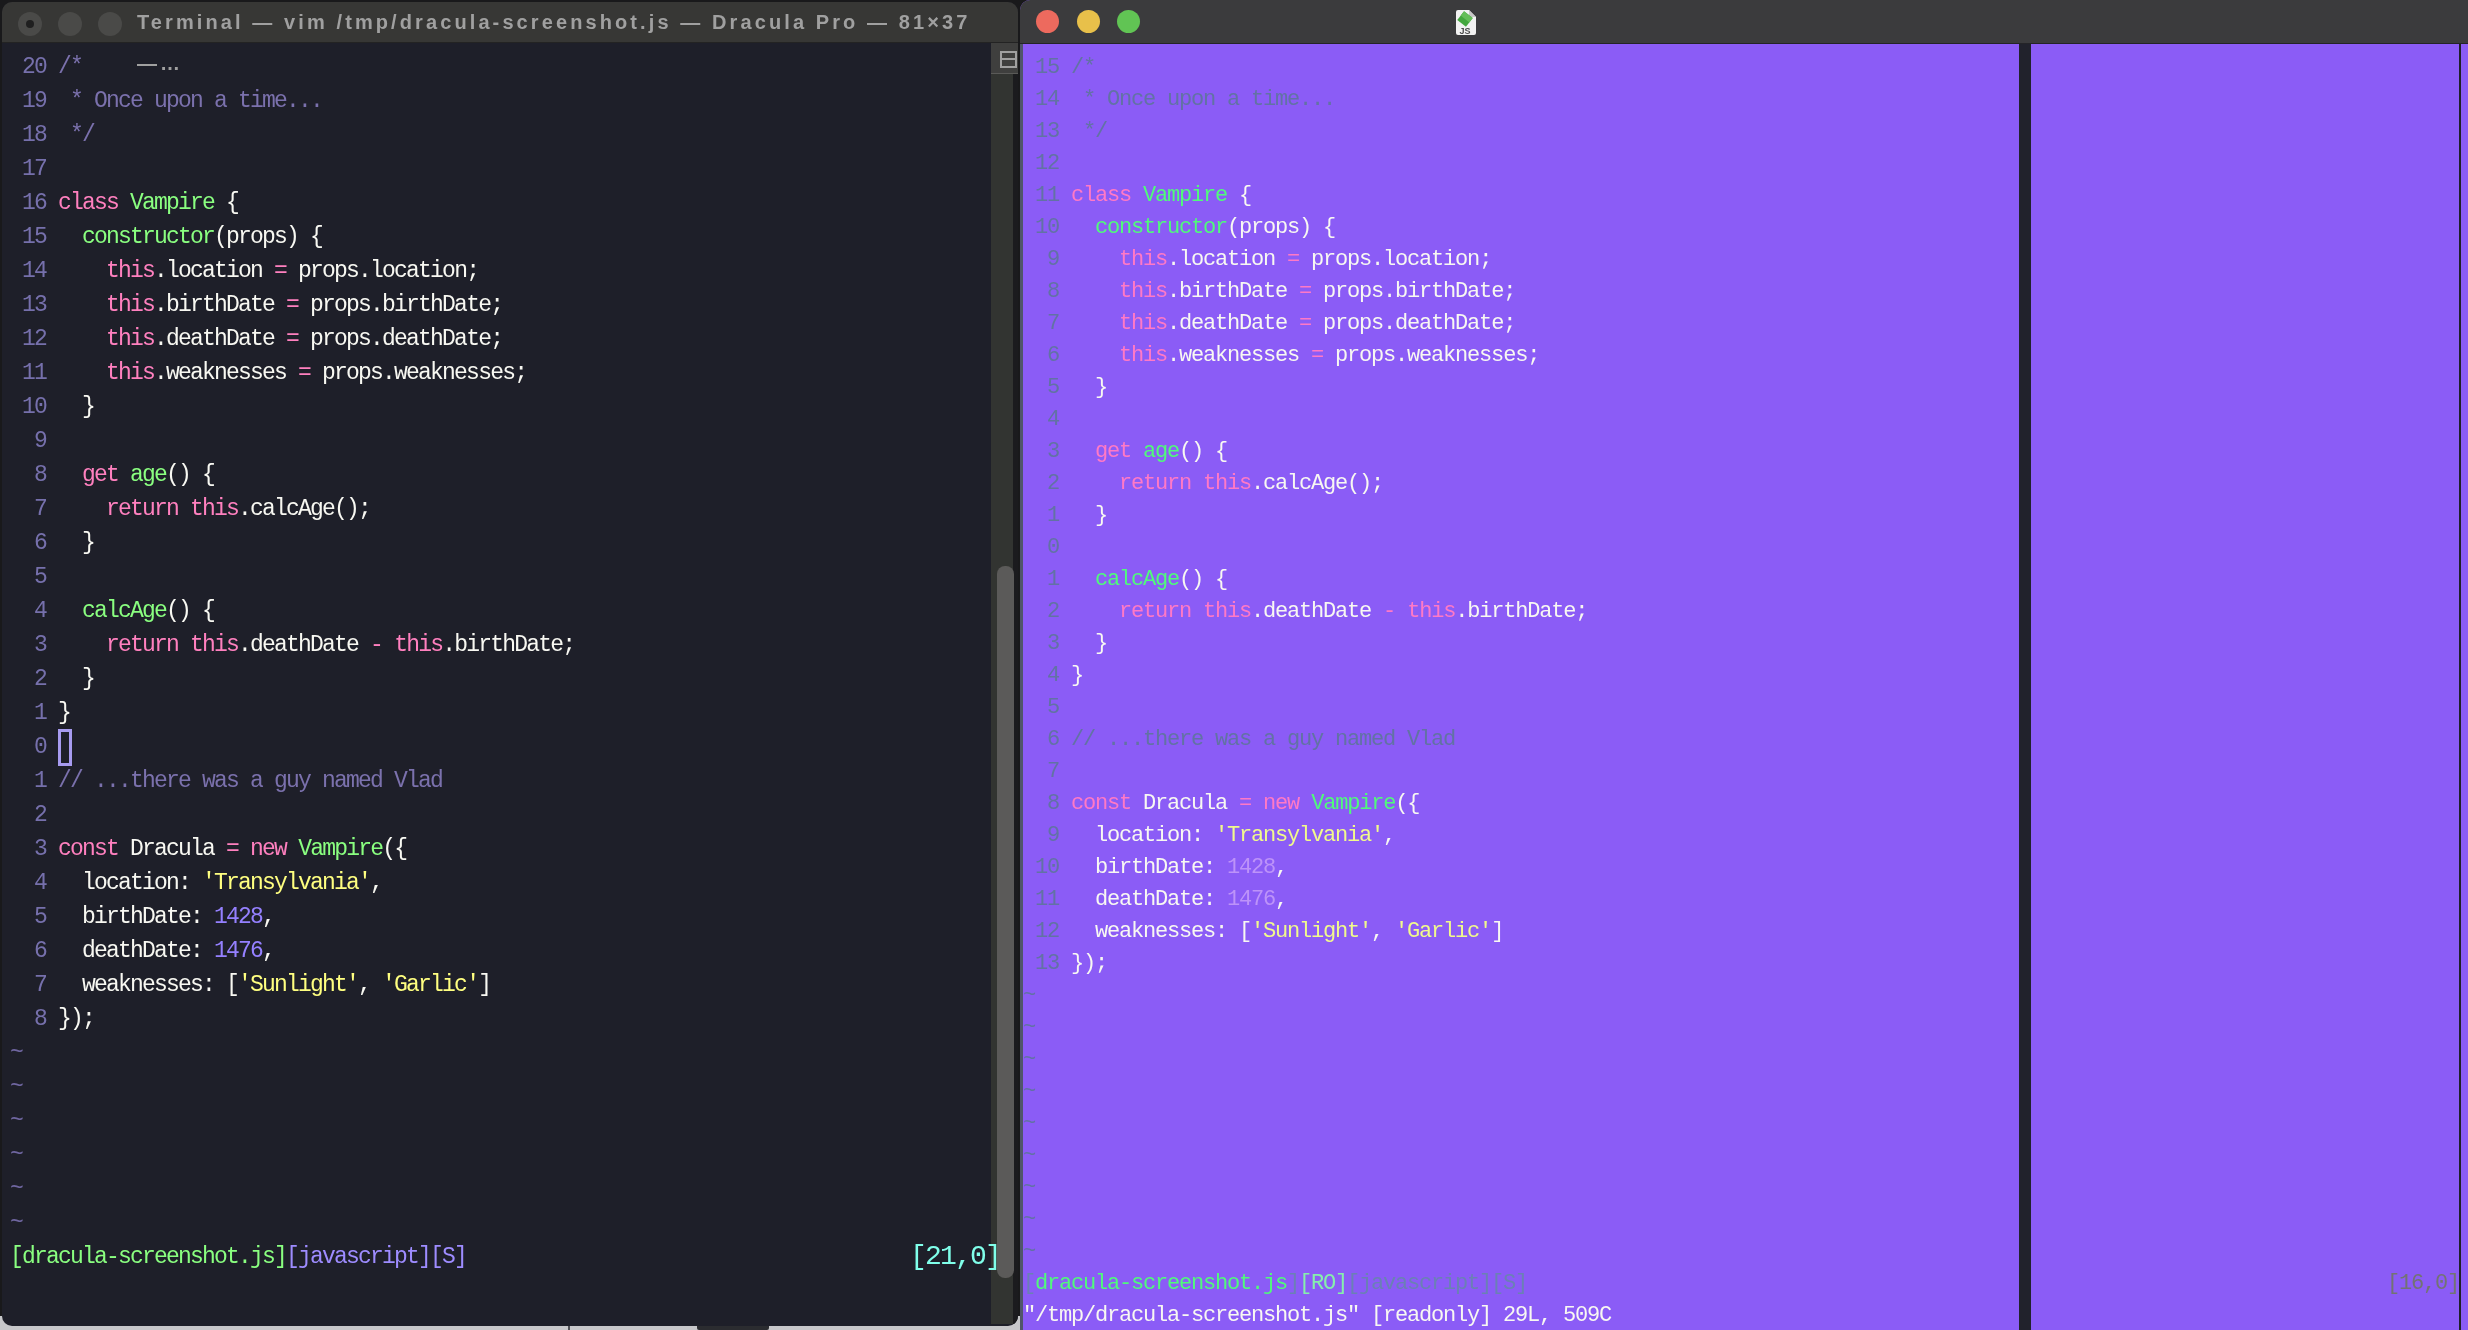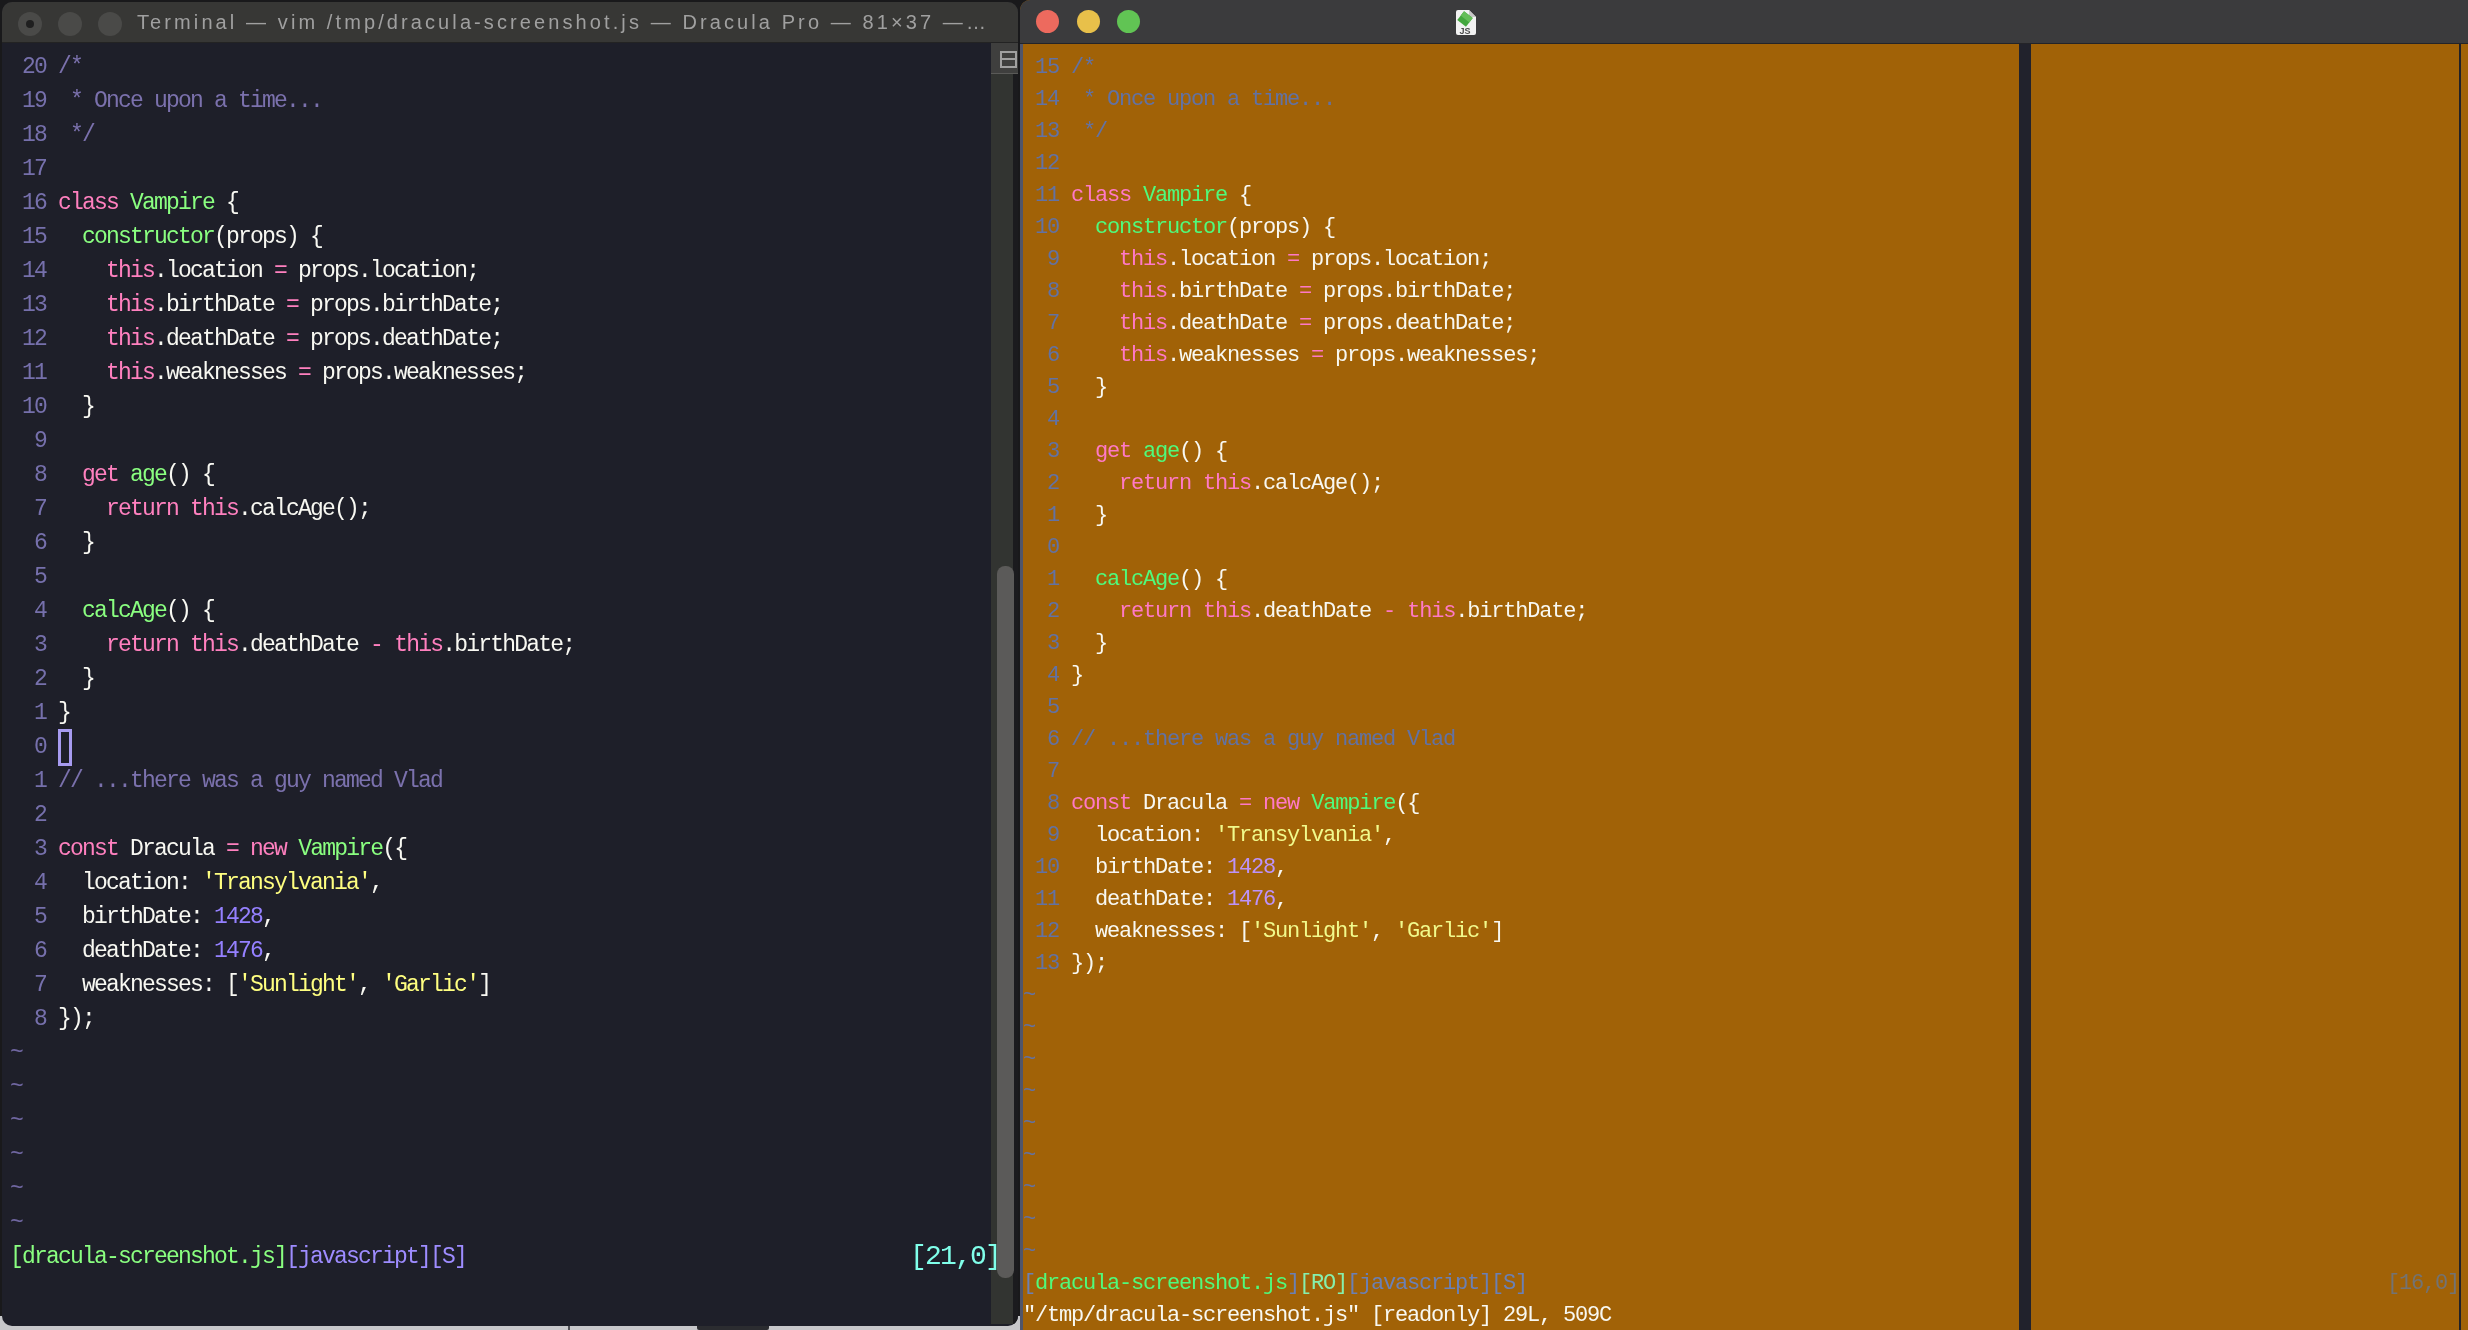--- a/index.html
+++ b/index.html
@@ -33,31 +33,31 @@
 <div style="position:absolute;left:0;top:1316px;width:1022px;height:14px;background:#C7C7CA"></div>
 <div style="position:absolute;left:568px;top:1320px;width:2px;height:10px;background:#505156"></div>
 <div style="position:absolute;left:697px;top:1321px;width:72px;height:9px;background:#2B2C30;border-radius:2px"></div>
 
 <div style="position:absolute;left:2px;top:2px;width:1016px;height:1324px;border-radius:10px;background:#1E1F29;overflow:hidden">
   <div style="position:absolute;left:0;top:0;width:100%;height:41px;background:#373735;border-bottom:1px solid #232323"></div>
   <div style="position:absolute;left:16px;top:10px;width:24px;height:24px;border-radius:50%;background:#4A4A48"></div>
   <div style="position:absolute;left:24px;top:18px;width:8px;height:8px;border-radius:50%;background:#1F1F1F"></div>
   <div style="position:absolute;left:56px;top:10px;width:24px;height:24px;border-radius:50%;background:#4A4A48"></div>
   <div style="position:absolute;left:96px;top:10px;width:24px;height:24px;border-radius:50%;background:#4A4A48"></div>
-  <div style="position:absolute;left:135px;top:0;height:41px;line-height:41px;font-family:'Liberation Sans',sans-serif;font-size:20px;font-weight:400;letter-spacing:3.1px;color:#A0A0A0">Terminal — vim /tmp/dracula-screenshot.js — Dracula Pro — 81×37 —…</div>
+  <div style="position:absolute;left:135px;top:0;height:41px;line-height:41px;font-family:'Liberation Sans',sans-serif;font-size:20px;font-weight:700;letter-spacing:3.1px;color:#A0A0A0">Terminal — vim /tmp/dracula-screenshot.js — Dracula Pro — 81×37 —…</div>
 
   <div style="position:absolute;left:989px;top:41px;width:24px;height:1281px;background:#323431"></div>
   <div style="position:absolute;left:1011px;top:72px;width:5px;height:1250px;background:#1B1B1E"></div>
   <div style="position:absolute;left:989px;top:41px;width:27px;height:31px;background:#3F3F3E;border-bottom:1px solid #5A5A58"></div>
   <div style="position:absolute;left:998px;top:49px;width:17px;height:17px;border:2px solid #A0A0A0"></div>
   <div style="position:absolute;left:1000px;top:56px;width:13px;height:2px;background:#A0A0A0"></div>
   <div style="position:absolute;left:995px;top:564px;width:17px;height:712px;border-radius:8px;background:#5B5A59"></div>
 </div>
 
-<div style="position:absolute;left:1020px;top:0;width:1448px;height:1330px;border-radius:10px 0 0 0;background:#a16207;overflow:hidden">
+<div style="position:absolute;left:1020px;top:0;width:1448px;height:1330px;border-radius:10px 0 0 0;background:#8b5cf6;overflow:hidden">
   <div style="position:absolute;left:0;top:0;width:100%;height:44px;background:#3B3B3D;border-bottom:1px solid #242428"></div>
   <div style="position:absolute;left:16px;top:10px;width:23px;height:23px;border-radius:50%;background:#ED6A5E"></div>
   <div style="position:absolute;left:57px;top:10px;width:23px;height:23px;border-radius:50%;background:#E8C04A"></div>
   <div style="position:absolute;left:97px;top:10px;width:23px;height:23px;border-radius:50%;background:#61C454"></div>
 
   <svg style="position:absolute;left:435px;top:9px" width="22" height="27" viewBox="0 0 22 27">
     <path d="M1 3 Q1 1 3 1 L14 1 L21 8 L21 24 Q21 26 19 26 L3 26 Q1 26 1 24 Z" fill="#F2F2F2"></path>
     <path d="M14 1 L21 8 L14 8 Z" fill="#C6C6C6"></path>
     <g transform="rotate(38 10 10)">
         <rect x="4.5" y="4.5" width="11" height="11" fill="#43A73E"></rect>

